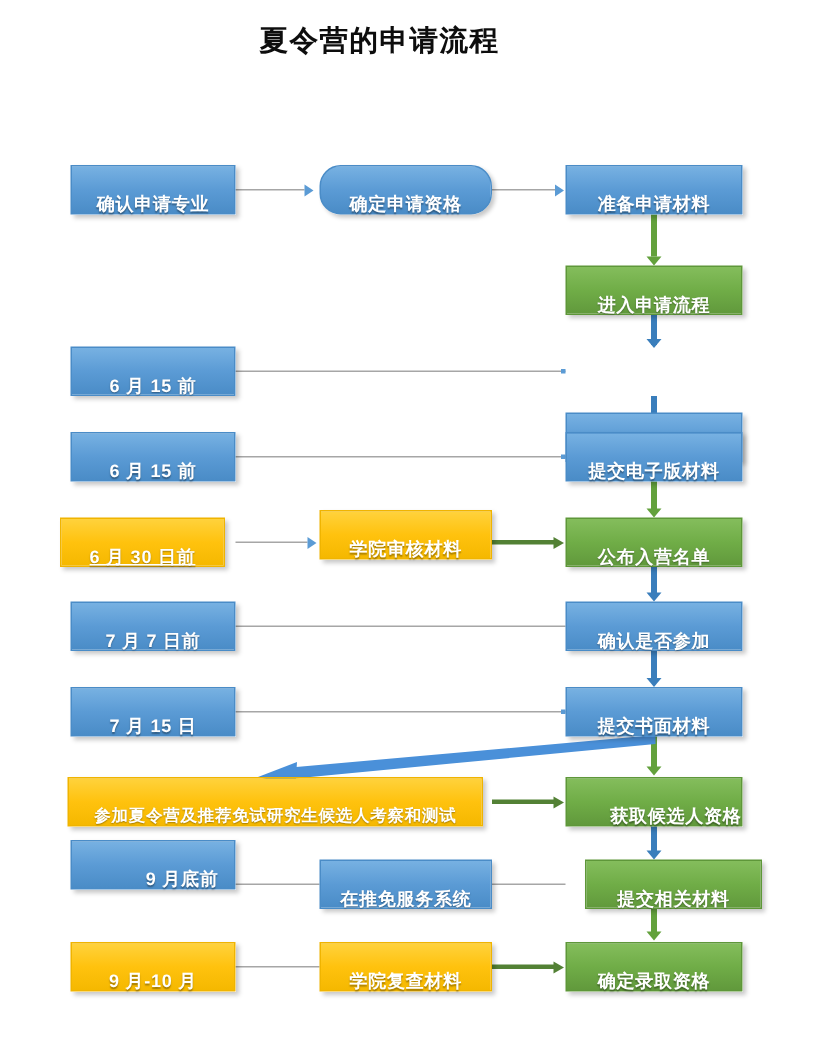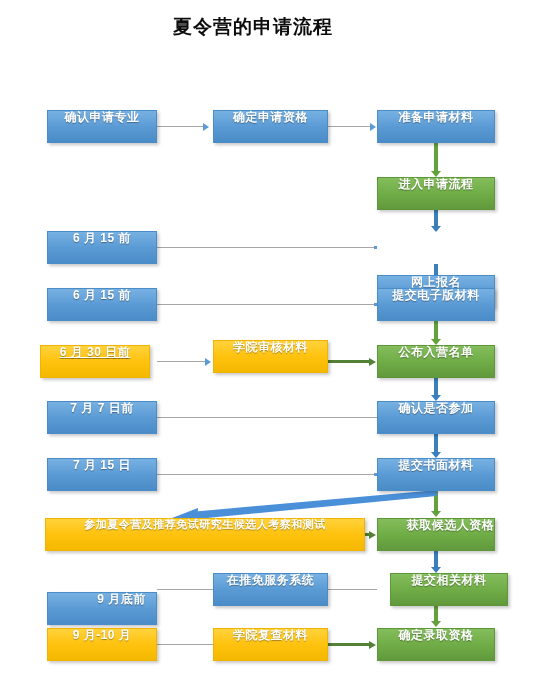--- a/index.html
+++ b/index.html
@@ -31,21 +31,21 @@
     letter-spacing: 1px;
     color: #0d0d0d;
     white-space: nowrap;
   }
 
   
   .node {
     position: absolute;
     box-sizing: border-box;
     display: flex;
-    align-items: flex-start;
+    align-items: flex-end;
     justify-content: center;
     height: 33px;
     color: #ffffff;
     font-weight: bold;
     font-size: 12px;
     letter-spacing: 0.5px;
     white-space: nowrap;
     text-shadow: 0 1px 1px rgba(0,0,0,0.35);
     box-shadow: 2px 2px 3px rgba(0,0,0,0.22);
     z-index: 5;
@@ -59,21 +59,21 @@
     background: linear-gradient(to bottom, #84bd5c 0%, #70ad47 50%, #61993c 100%);
     border: 1px solid #5e9739;
   }
   .node.yellow {
     background: linear-gradient(to bottom, #ffd23c 0%, #ffc20e 50%, #f5b800 100%);
     border: 1px solid #f0b400;
   }
   .node.narrow  { width: 110px; }
   .node.mid     { width: 115px; }
   .node.right   { width: 118px; }
-  .node.wide    { width: 320px; }
+  .node.wide    { width: 277px; }
 
   .node .label { display: block; line-height: 1; }
 
   
   .conn {
     position: absolute;
     z-index: 2;
   }
   
   .hline-grey {
@@ -142,21 +142,21 @@
 <div id="canvas">
 
   <div id="chart-title">夏令营的申请流程</div>
 
   <div class="node blue narrow" style="left:47px; top:110px;">
     <span class="label">确认申请专业</span>
   </div>
   <div class="conn hline-grey" style="left:157px; top:126px; width:46px;"></div>
   <div class="conn arrow-right-grey" style="left:203px; top:123px;"></div>
 
-  <div class="node blue mid" style="left:213px; top:110px;">
+  <div class="node blue mid" style="left:213px; top:110px;border-radius:14px;">
     <span class="label">确定申请资格</span>
   </div>
   <div class="conn hline-grey" style="left:328px; top:126px; width:42px;"></div>
   <div class="conn arrow-right-grey" style="left:370px; top:123px;"></div>
 
   <div class="node blue right" style="left:377px; top:110px;">
     <span class="label">准备申请材料</span>
   </div>
 
   <div class="conn vline-green" style="left:434px; top:143px; height:28px;"></div>
@@ -250,21 +250,21 @@
   <div class="conn hline-green" style="left:328px; top:533px; width:42px;"></div>
   <div class="conn arrow-right-green" style="left:369px; top:531px;"></div>
 
   <div class="node green right" style="left:377px; top:518px;padding-left:29px;">
     <span class="label">获取候选人资格</span>
   </div>
 
   <div class="conn vline-blue" style="left:434px; top:551px; height:17px;"></div>
   <div class="conn arrow-down-blue" style="left:431px; top:567px;"></div>
 
-  <div class="node blue narrow" style="left:47px; top:592px;padding-left:39px;">
+  <div class="node blue narrow" style="left:47px; top:560px;padding-left:39px;">
     <span class="label">9 月底前</span>
   </div>
   <div class="conn hline-grey" style="left:157px; top:589px; width:56px;"></div>
 
   <div class="node blue mid" style="left:213px; top:573px;">
     <span class="label">在推免服务系统</span>
   </div>
   <div class="conn hline-grey" style="left:328px; top:589px; width:49px;"></div>
 
   <div class="node green right" style="left:377px; top:573px;margin-left:13px;">

